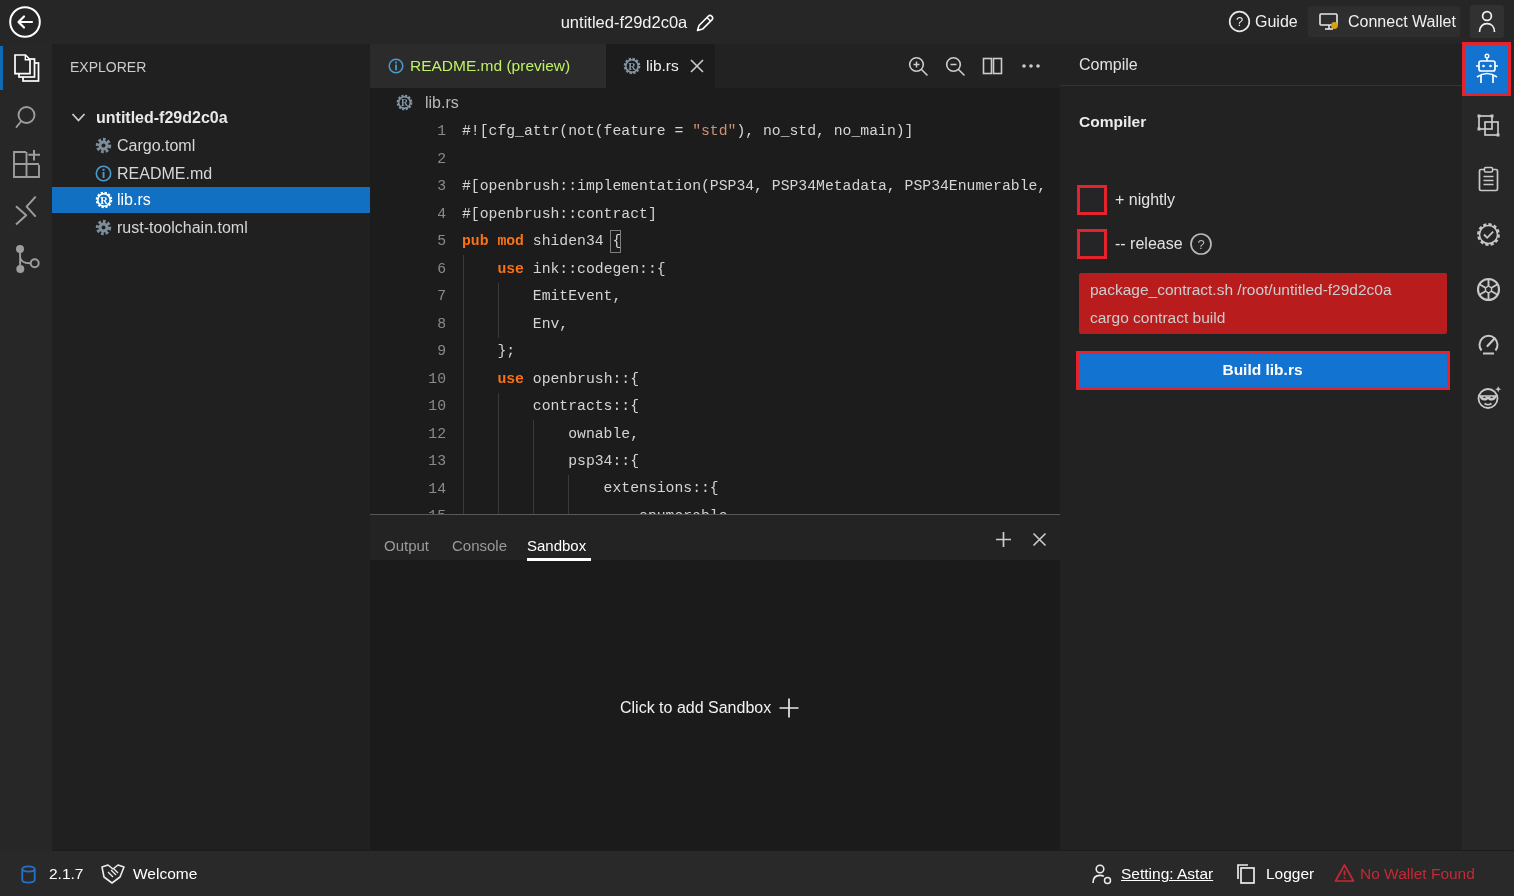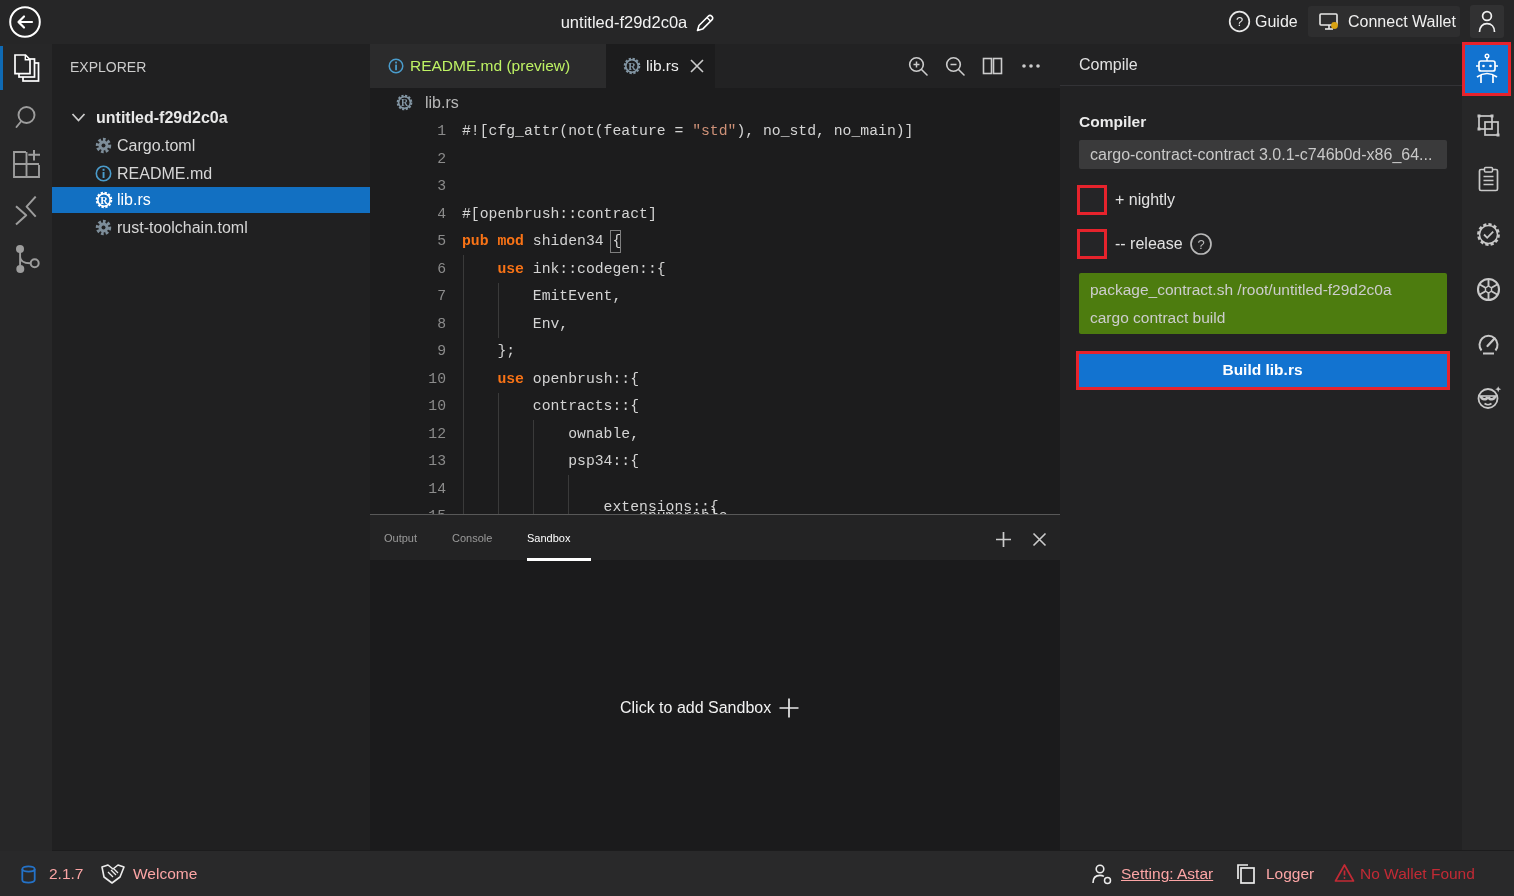--- a/index.html
+++ b/index.html
@@ -26,28 +26,28 @@
   
   #codearea { position:absolute; left:0; top:74px; width:690px; height:399px; overflow:hidden; }
   .ln { position:absolute; width:76px; text-align:right; color:#8b8b8b;
     font-family:"Liberation Mono", monospace; font-size:14.75px; line-height:27.5px; }
   .cl { position:absolute; left:92px; white-space:pre; color:#d4d4d4;
     font-family:"Liberation Mono", monospace; font-size:14.75px; line-height:27.5px; }
   .kw { color:#f97316;font-weight:bold; } .str { color:#ce9178; }
   .guide { position:absolute; width:1px; background:#3a3a3a; }
   
   #panel { position:absolute; left:0; top:470px; width:690px; height:336px; background:#1b1b1c; border-top:1px solid #585858; }
-  .ptab { position:absolute; top:1px; height:45px; line-height:45px; font-size:11px; color:#9a9a9a; }
+  .ptab { position:absolute; top:8px; height:45px; line-height:45px; font-size:15px; color:#9a9a9a; }
   
   #rpanel { position:absolute; left:1060px; top:44px; width:402px; height:806px; background:#222223; }
   
   #actright { position:absolute; left:1462px; top:44px; width:52px; height:806px; background:#272728; }
   
   #status { position:absolute; left:0; top:851px; width:1514px; height:45px; background:#29292a; }
-  .stxt { position:absolute; top:0; height:45px; line-height:45px; font-size:15.5px; color:#fca5a5; }
+  .stxt { position:absolute; top:0; height:45px; line-height:45px; font-size:15.5px; color:#ffffff; }
   svg { display:block; }
 </style>
 </head>
 <body>
 
 <div id="titlebar">
 
   <svg class="abs" style="left:9px; top:6px;" width="32" height="32" viewBox="0 0 32 32">
     <circle cx="16" cy="16" r="14.8" fill="none" stroke="#ffffff" stroke-width="2"></circle>
     <path d="M23 16 H10 M15 10.5 L9.5 16 L15 21.5" fill="none" stroke="#ffffff" stroke-width="2.2" stroke-linecap="round" stroke-linejoin="round"></path>
@@ -230,31 +230,32 @@
     <div class="ln" style="top:165px;">7</div>
     <div class="ln" style="top:192.5px;">8</div>
     <div class="ln" style="top:220px;">9</div>
     <div class="ln" style="top:247.5px;">10</div>
     <div class="ln" style="top:275px;">10</div>
     <div class="ln" style="top:302.5px;">12</div>
     <div class="ln" style="top:330px;">13</div>
     <div class="ln" style="top:357.5px;">14</div>
     <div class="ln" style="top:385px;">15</div>
     <div class="cl" style="top:0;">#![cfg_attr(not(feature = <span class="str">"std"</span>), no_std, no_main)]</div>
+    <div class="cl" style="top:55px;">#[openbrush::implementation(PSP34, PSP34Metadata, PSP34Enumerable,</div>
     <div class="cl" style="top:82.5px;">#[openbrush::contract]</div>
     <div class="cl" style="top:110px;"><span class="kw">pub mod</span> shiden34 {</div>
     <div class="cl" style="top:137.5px;">    <span class="kw">use</span> ink::codegen::{</div>
     <div class="cl" style="top:165px;">        EmitEvent,</div>
     <div class="cl" style="top:192.5px;">        Env,</div>
     <div class="cl" style="top:220px;">    };</div>
     <div class="cl" style="top:247.5px;">    <span class="kw">use</span> openbrush::{</div>
     <div class="cl" style="top:275px;">        contracts::{</div>
     <div class="cl" style="top:302.5px;">            ownable,</div>
     <div class="cl" style="top:330px;">            psp34::{</div>
-    <div class="cl" style="top:376px;font-family:Liberation Mono, monospace;">                extensions::{</div>
+    <div class="cl" style="top:357px;font-family:Liberation Mono, monospace;">                extensions::{</div>
     <div class="cl" style="top:385px;">                    enumerable</div>
     <div class="abs" style="left:240px; top:112px; width:11px; height:23px; border:1px solid #7e7e7e;"></div>
   </div>
 
   <div id="panel">
     <div class="abs" style="left:0; top:0; width:690px; height:45px; background:#232324;"></div>
     <div class="ptab" style="left:14px;">Output</div>
     <div class="ptab" style="left:82px;">Console</div>
     <div class="ptab" style="left:157px; color:#ffffff;">Sandbox</div>
     <div class="abs" style="left:157px; top:43px; width:64px; height:2.5px; background:#ffffff;"></div>
@@ -269,35 +270,32 @@
       <path d="M11 1.5 v19 M1.5 11 h19" stroke="#e8e8e8" stroke-width="1.7"></path>
     </svg>
   </div>
 </div>
 
 <div id="rpanel">
   <div class="abs" style="left:19px; top:0; height:42px; line-height:42px; color:#e2e2e2; font-size:16px;">Compile</div>
   <div class="abs" style="left:0; top:41px; width:402px; height:1px; background:#333336;"></div>
   <div class="abs" style="left:19px; top:62px; height:32px; line-height:32px; color:#ececec; font-size:15.5px; font-weight:bold;">Compiler</div>
 
-  <div class="abs" style="left:19px; top:96px; width:368px; height:29px; background:#3a3a3b; border-radius:2px;">
-    <div class="abs" style="left:11px; top:0; width:350px; height:29px; line-height:29px; color:#c9c9c9; font-size:16px; white-space:nowrap; overflow:hidden;">cargo-contract-contract 3.0.1-c746b0d-x86_64...</div>
-  </div>
 
   <div class="abs" style="left:17px; top:141px; width:30px; height:30px; border:3.5px solid #e6232c; background:#252527;"></div>
   <div class="abs" style="left:55px; top:141px; height:30px; line-height:30px; color:#e2e2e2; font-size:16px;">+ nightly</div>
 
   <div class="abs" style="left:17px; top:185px; width:30px; height:30px; border:3.5px solid #e6232c; background:#252527;"></div>
   <div class="abs" style="left:55px; top:185px; height:30px; line-height:30px; color:#e2e2e2; font-size:16px;">-- release</div>
   <svg class="abs" style="left:129px; top:188px;" width="24" height="24" viewBox="0 0 24 24">
     <circle cx="12" cy="12" r="10" fill="none" stroke="#b9b9b9" stroke-width="1.7"></circle>
     <text x="12" y="16.5" text-anchor="middle" font-size="13" font-family="Liberation Sans" fill="#b9b9b9">?</text>
   </svg>
 
-  <div class="abs" style="left:19px; top:229px; width:368px; height:61px; background:#4d7c0f; border-radius:2px;">
+  <div class="abs" style="left:19px; top:229px; width:368px; height:61px; background:#b91c1c; border-radius:2px;">
     <div class="abs" style="left:11px; top:4px; height:26px; line-height:26px; color:#cdcdcd; font-size:15.5px; white-space:nowrap;">package_contract.sh /root/untitled-f29d2c0a</div>
     <div class="abs" style="left:11px; top:32px; height:26px; line-height:26px; color:#cdcdcd; font-size:15.5px;">cargo contract build</div>
   </div>
 
   <div class="abs" style="left:16px; top:307px; width:374px; height:39px; border:3.5px solid #e6232c; background:#1273d0;">
     <div class="abs" style="left:0; top:0; width:367px; height:32px; line-height:32px; text-align:center; color:#ffffff; font-size:15.5px; font-weight:bold;">Build lib.rs</div>
   </div>
 </div>
 
 <div id="actright">

